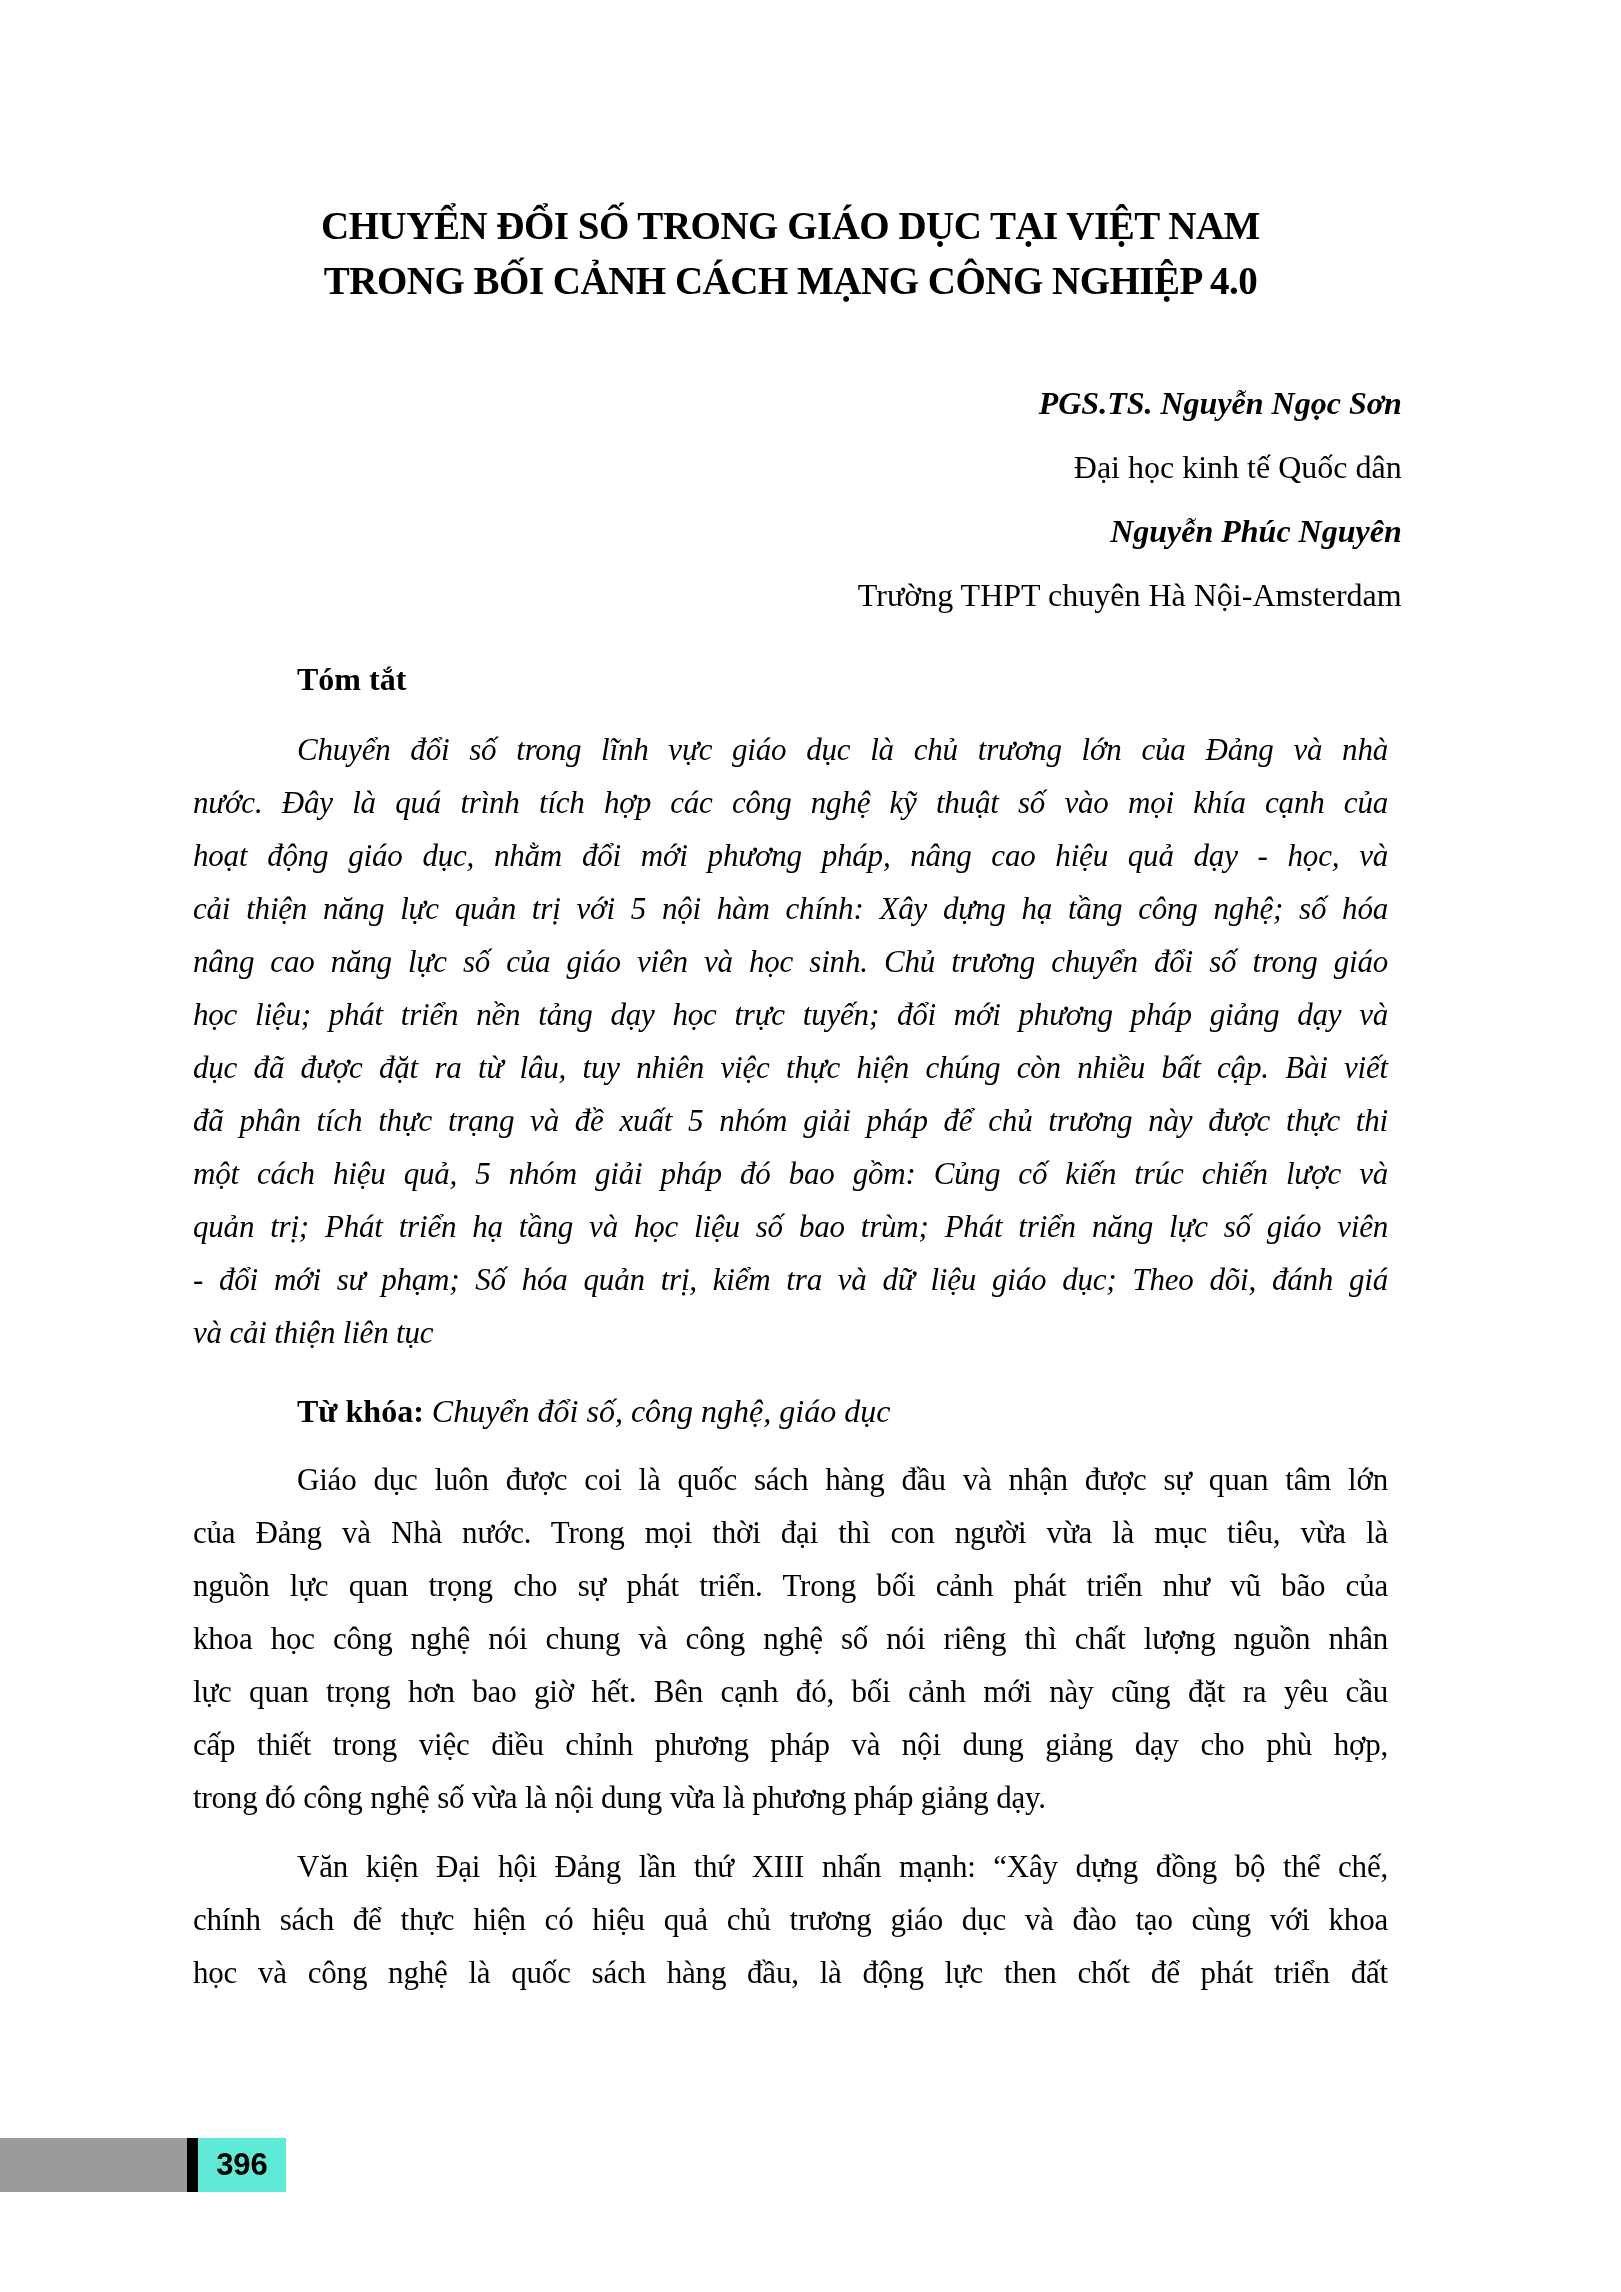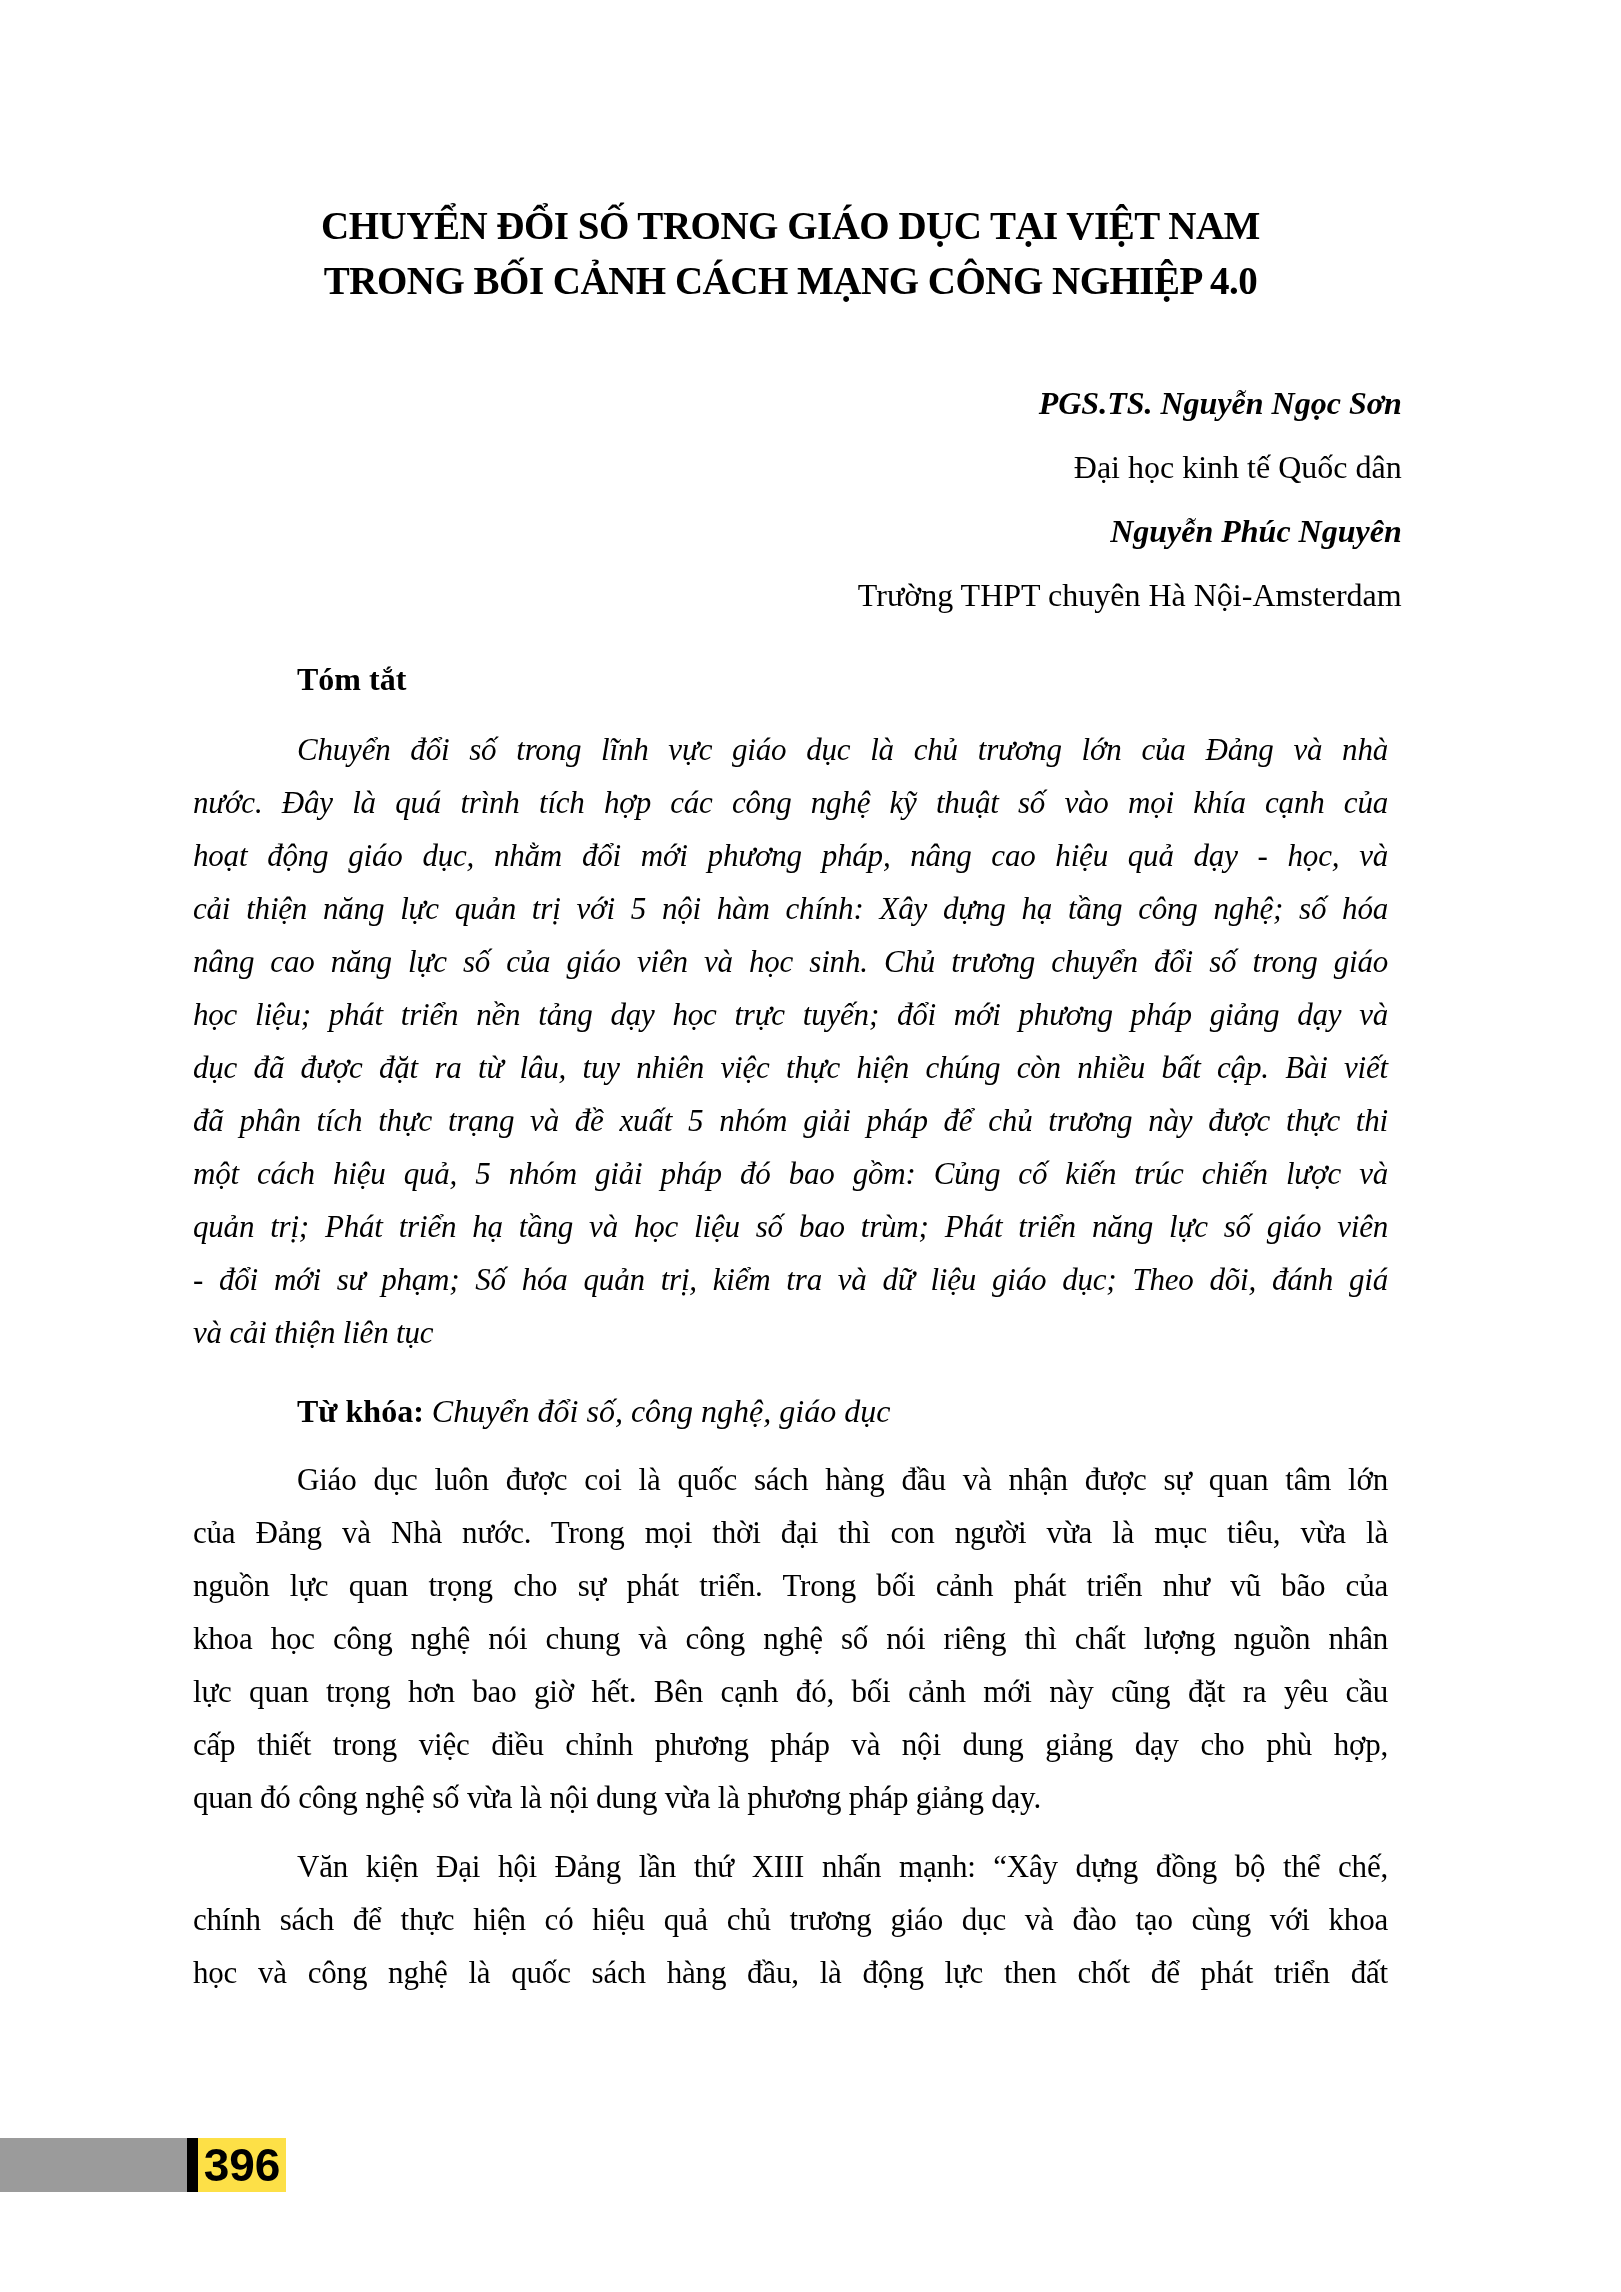--- a/index.html
+++ b/index.html
@@ -87,25 +87,25 @@
     background: #9b9b9b;
   }
   .footer-black {
     position: absolute; left: 187px; top: 0;
     width: 10.8px; height: 54px;
     background: #000000;
   }
   .footer-light {
     position: absolute; left: 198px; top: 0;
     width: 88px; height: 54px;
-    background: #fde047;
+    background: #5eead4;
     text-align: center;
     font-family: "Liberation Sans", sans-serif;
     font-weight: bold;
-    font-size: 46px;
+    font-size: 31px;
     line-height: 54px;
     color: #000000;
   }
 </style>
 </head>
 <body>
 
 <div class="page">
   <div class="content">
 
@@ -145,21 +145,21 @@
     </div>
 
 
     <div class="body-par">
       <div class="jline first">Giáo dục luôn được coi là quốc sách hàng đầu và nhận được sự quan tâm lớn</div>
       <div class="jline">của Đảng và Nhà nước. Trong mọi thời đại thì con người vừa là mục tiêu, vừa là</div>
       <div class="jline">nguồn lực quan trọng cho sự phát triển. Trong bối cảnh phát triển như vũ bão của</div>
       <div class="jline">khoa học công nghệ nói chung và công nghệ số nói riêng thì chất lượng nguồn nhân</div>
       <div class="jline">lực quan trọng hơn bao giờ hết. Bên cạnh đó, bối cảnh mới này cũng đặt ra yêu cầu</div>
       <div class="jline">cấp thiết trong việc điều chỉnh phương pháp và nội dung giảng dạy cho phù hợp,</div>
-      <div class="jline last">quan đó công nghệ số vừa là nội dung vừa là phương pháp giảng dạy.</div>
+      <div class="jline last">trong đó công nghệ số vừa là nội dung vừa là phương pháp giảng dạy.</div>
     </div>
 
     <div class="body-par">
       <div class="jline first">Văn kiện Đại hội Đảng lần thứ XIII nhấn mạnh: “Xây dựng đồng bộ thể chế,</div>
       <div class="jline">chính sách để thực hiện có hiệu quả chủ trương giáo dục và đào tạo cùng với khoa</div>
       <div class="jline">học và công nghệ là quốc sách hàng đầu, là động lực then chốt để phát triển đất</div>
     </div>
 
   </div>
 

